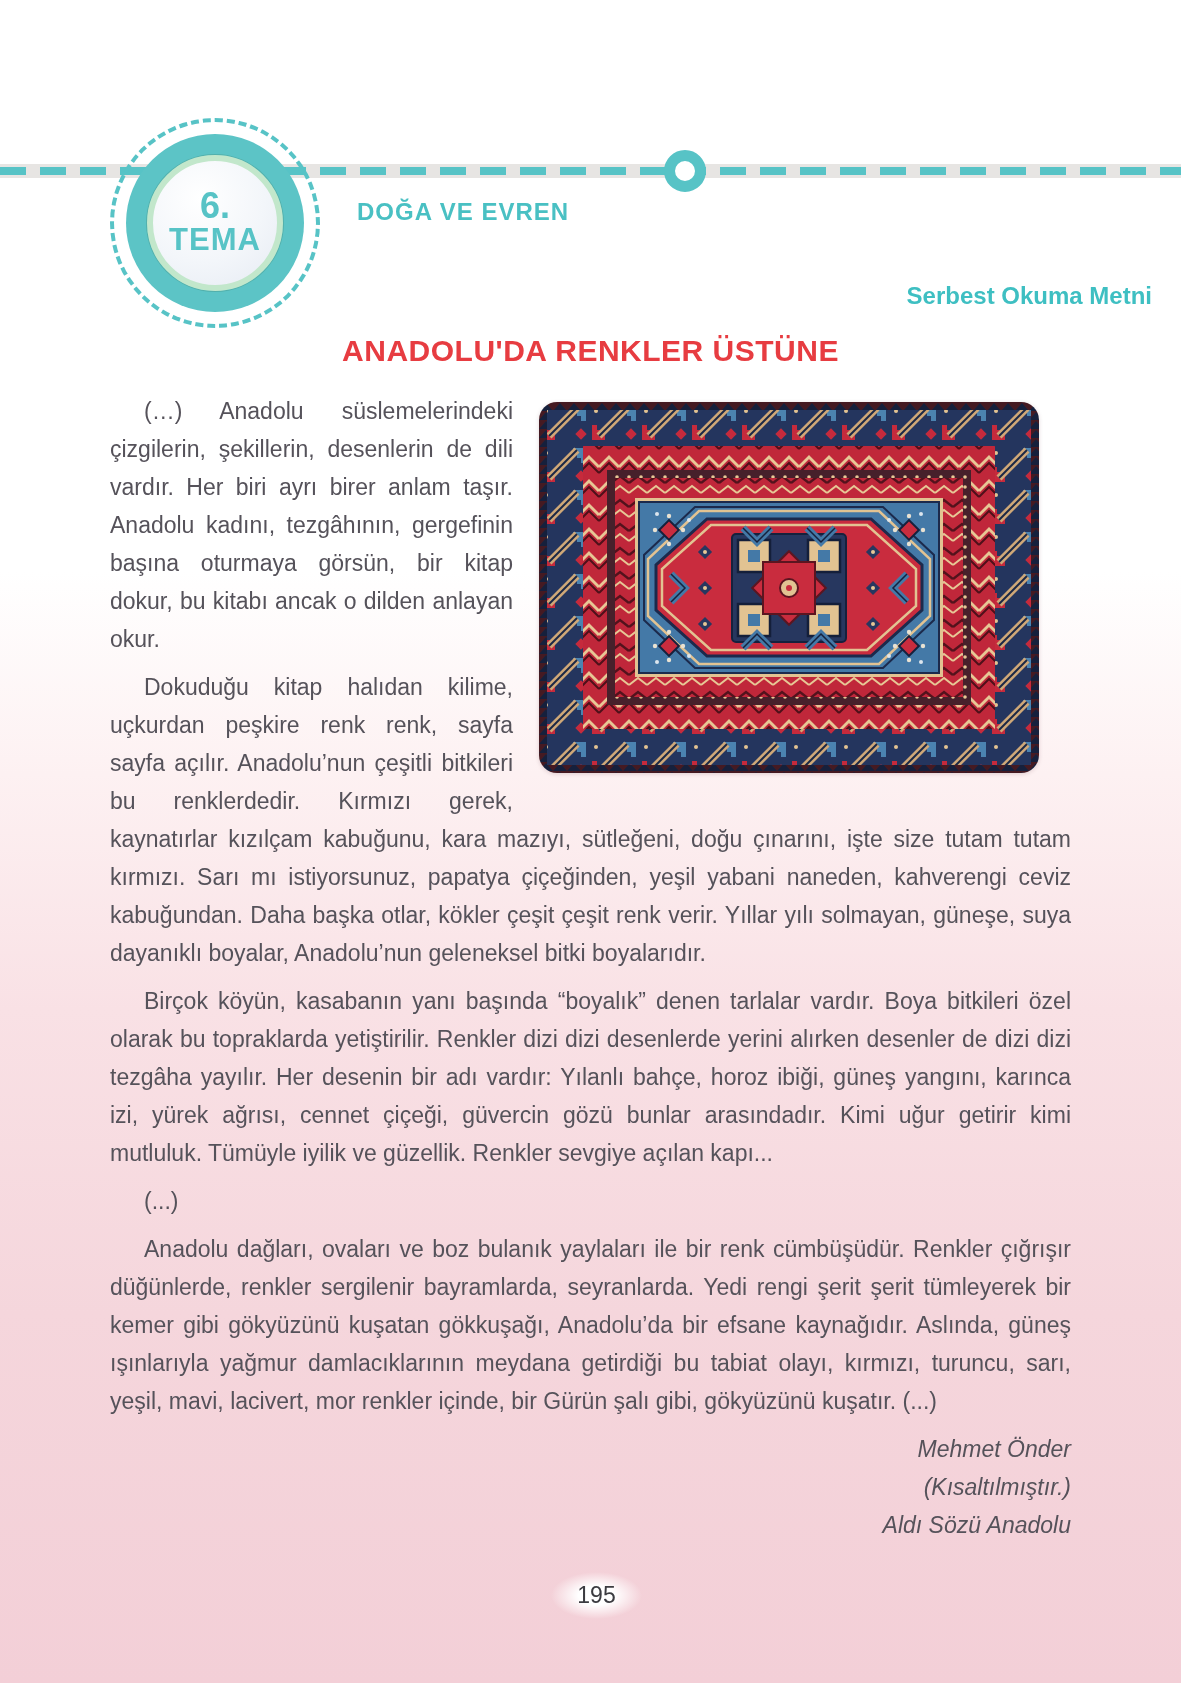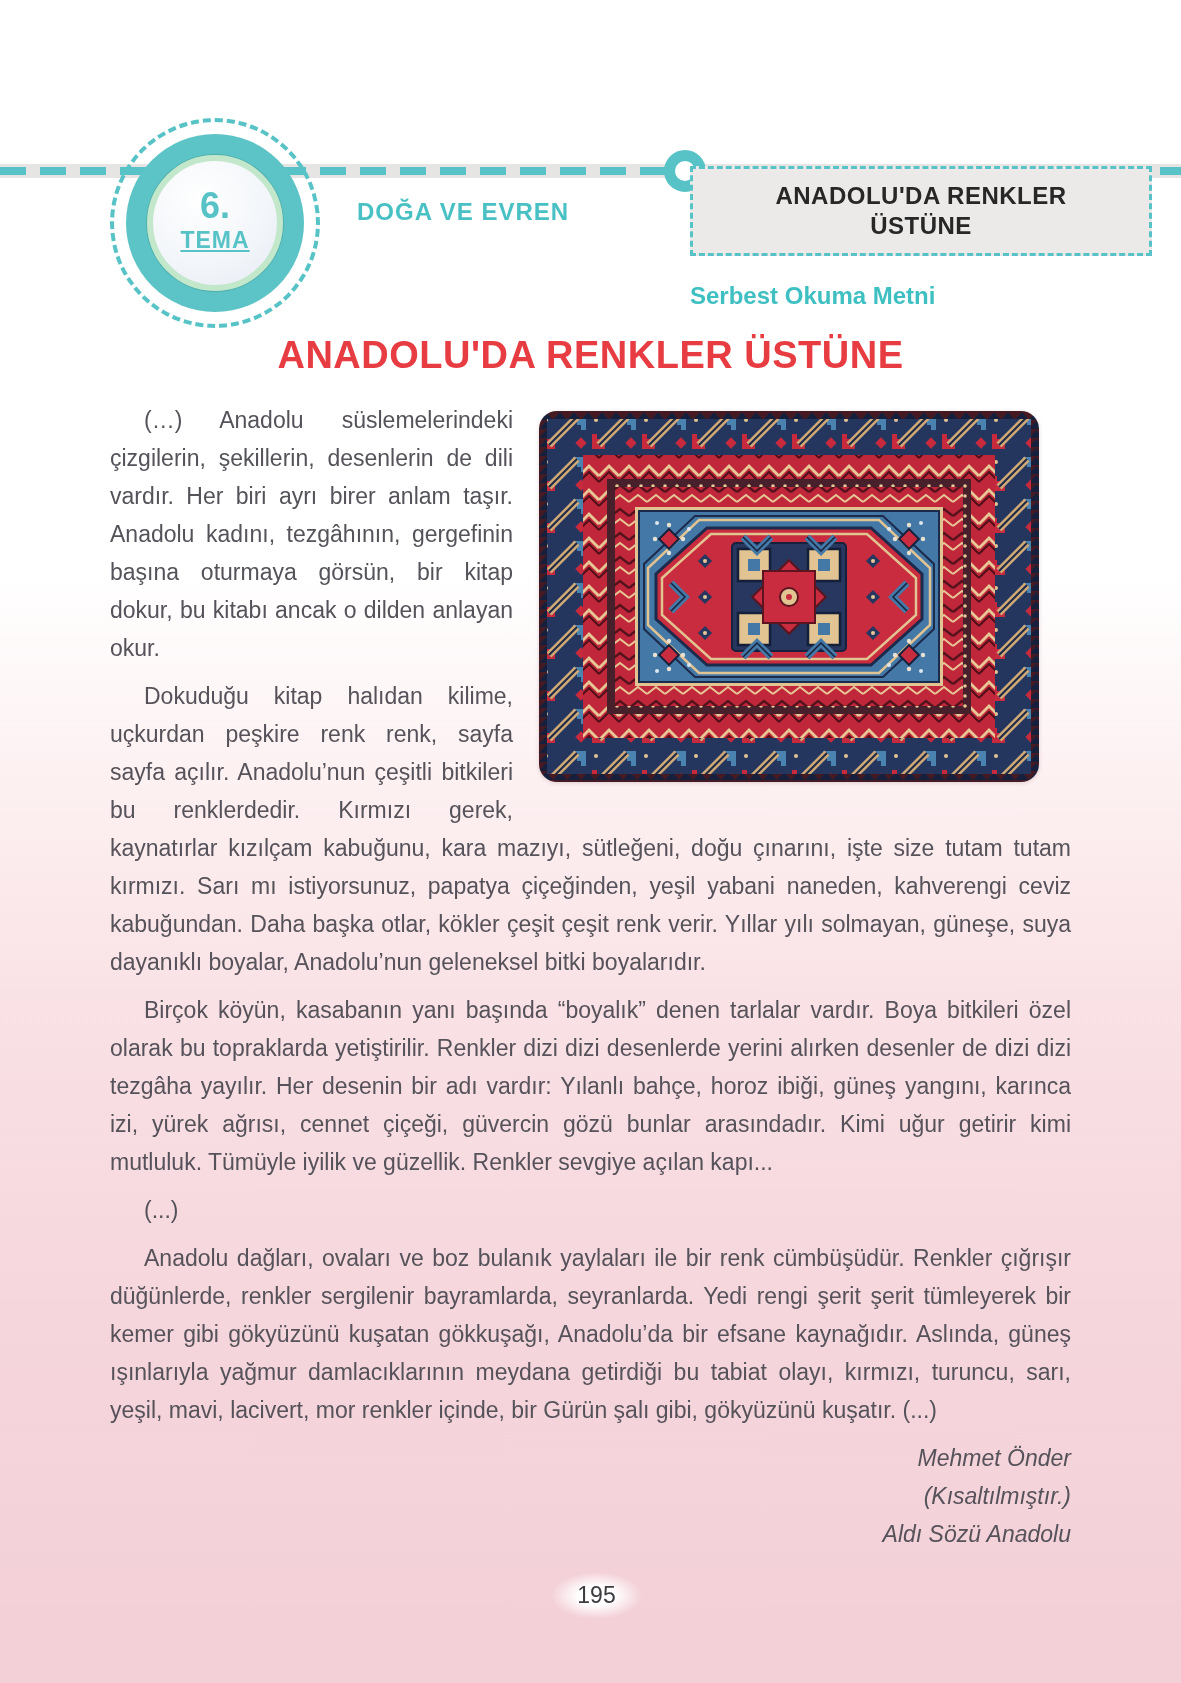--- a/index.html
+++ b/index.html
@@ -26,46 +26,46 @@
     background:#5cc4c6;border-radius:50%;
   }
   .badge-inner{
     position:absolute;left:147px;top:155px;width:124px;height:124px;
     border:6px solid #c2e7cb;border-radius:50%;
     background:radial-gradient(circle at 38% 30%,#ffffff 0%,#f3f6fa 55%,#e6ebf3 100%);
     box-shadow:0 0 0 1px rgba(70,150,140,.45);
     display:flex;flex-direction:column;align-items:center;justify-content:center;
   }
   .badge-num{font-size:36px;font-weight:700;color:#57c3c6;line-height:34px;}
-  .badge-label{font-size:23px;font-weight:700;color:#57c3c6;letter-spacing:1px;line-height:34px;text-decoration:underline;}
+  .badge-label{font-size:31px;font-weight:700;color:#57c3c6;letter-spacing:1px;line-height:34px;}
   
   .theme-title{
     position:absolute;left:357px;top:198px;width:280px;
     font-size:24px;font-weight:700;color:#49c0c3;letter-spacing:1px;white-space:nowrap;
   }
   
   .ring{
     position:absolute;left:664px;top:150px;width:42px;height:42px;box-sizing:border-box;
     border:11px solid #57c3c6;background:#fff;border-radius:50%;
   }
   
   .header-box{
     position:absolute;left:690px;top:166px;width:462px;height:90px;box-sizing:border-box;
     background:#eceae8;border:3px dashed #57c3c6;
     display:flex;flex-direction:column;align-items:center;justify-content:center;
   }
   .header-box .line{font-size:24px;font-weight:700;color:#272727;line-height:30px;letter-spacing:.5px;}
   .subtitle{
-    position:absolute;left:690px;top:282px;width:462px;text-align:left;
+    position:absolute;left:690px;top:282px;width:462px;text-align:right;
     font-size:24px;font-weight:700;color:#3ebfc2;
   }
   
   .article{position:absolute;left:110px;top:334px;width:961px;}
   .article-title{
-    text-align:center;font-size:38px;font-weight:700;color:#e73c41;
+    text-align:center;font-size:30px;font-weight:700;color:#e73c41;
     letter-spacing:.5px;margin:0 0 24px 0;
   }
   .bodytext p{
     margin:0 0 10px 0;font-size:23px;line-height:38px;color:#55525a;
     text-align:justify;text-indent:34px;
   }
   .bodytext p.ellipsis-line{text-align:left;margin:4px 0 10px 0;}
   .carpet-wrap{
     float:right;width:500px;height:371px;margin:10px 32px 18px 26px;
     border-radius:18px;box-shadow:0 1px 4px rgba(90,40,50,.18);
@@ -93,24 +93,20 @@
   <div class="badge-teal"></div>
   <div class="badge-inner">
     <div class="badge-num">6.</div>
     <div class="badge-label">TEMA</div>
   </div>
 
   <div class="theme-title">DOĞA VE EVREN</div>
 
   <div class="ring"></div>
 
-  <div class="header-box">
-    <div class="line">ANADOLU'DA RENKLER</div>
-    <div class="line">ÜSTÜNE</div>
-  </div>
   <div class="subtitle">Serbest Okuma Metni</div>
 
   <div class="article">
     <h1 class="article-title">ANADOLU'DA RENKLER ÜSTÜNE</h1>
 
     <div class="bodytext">
 
       <div class="carpet-wrap">
         <svg width="500" height="371" viewBox="0 0 500 371" xmlns="http://www.w3.org/2000/svg">
           <defs>

